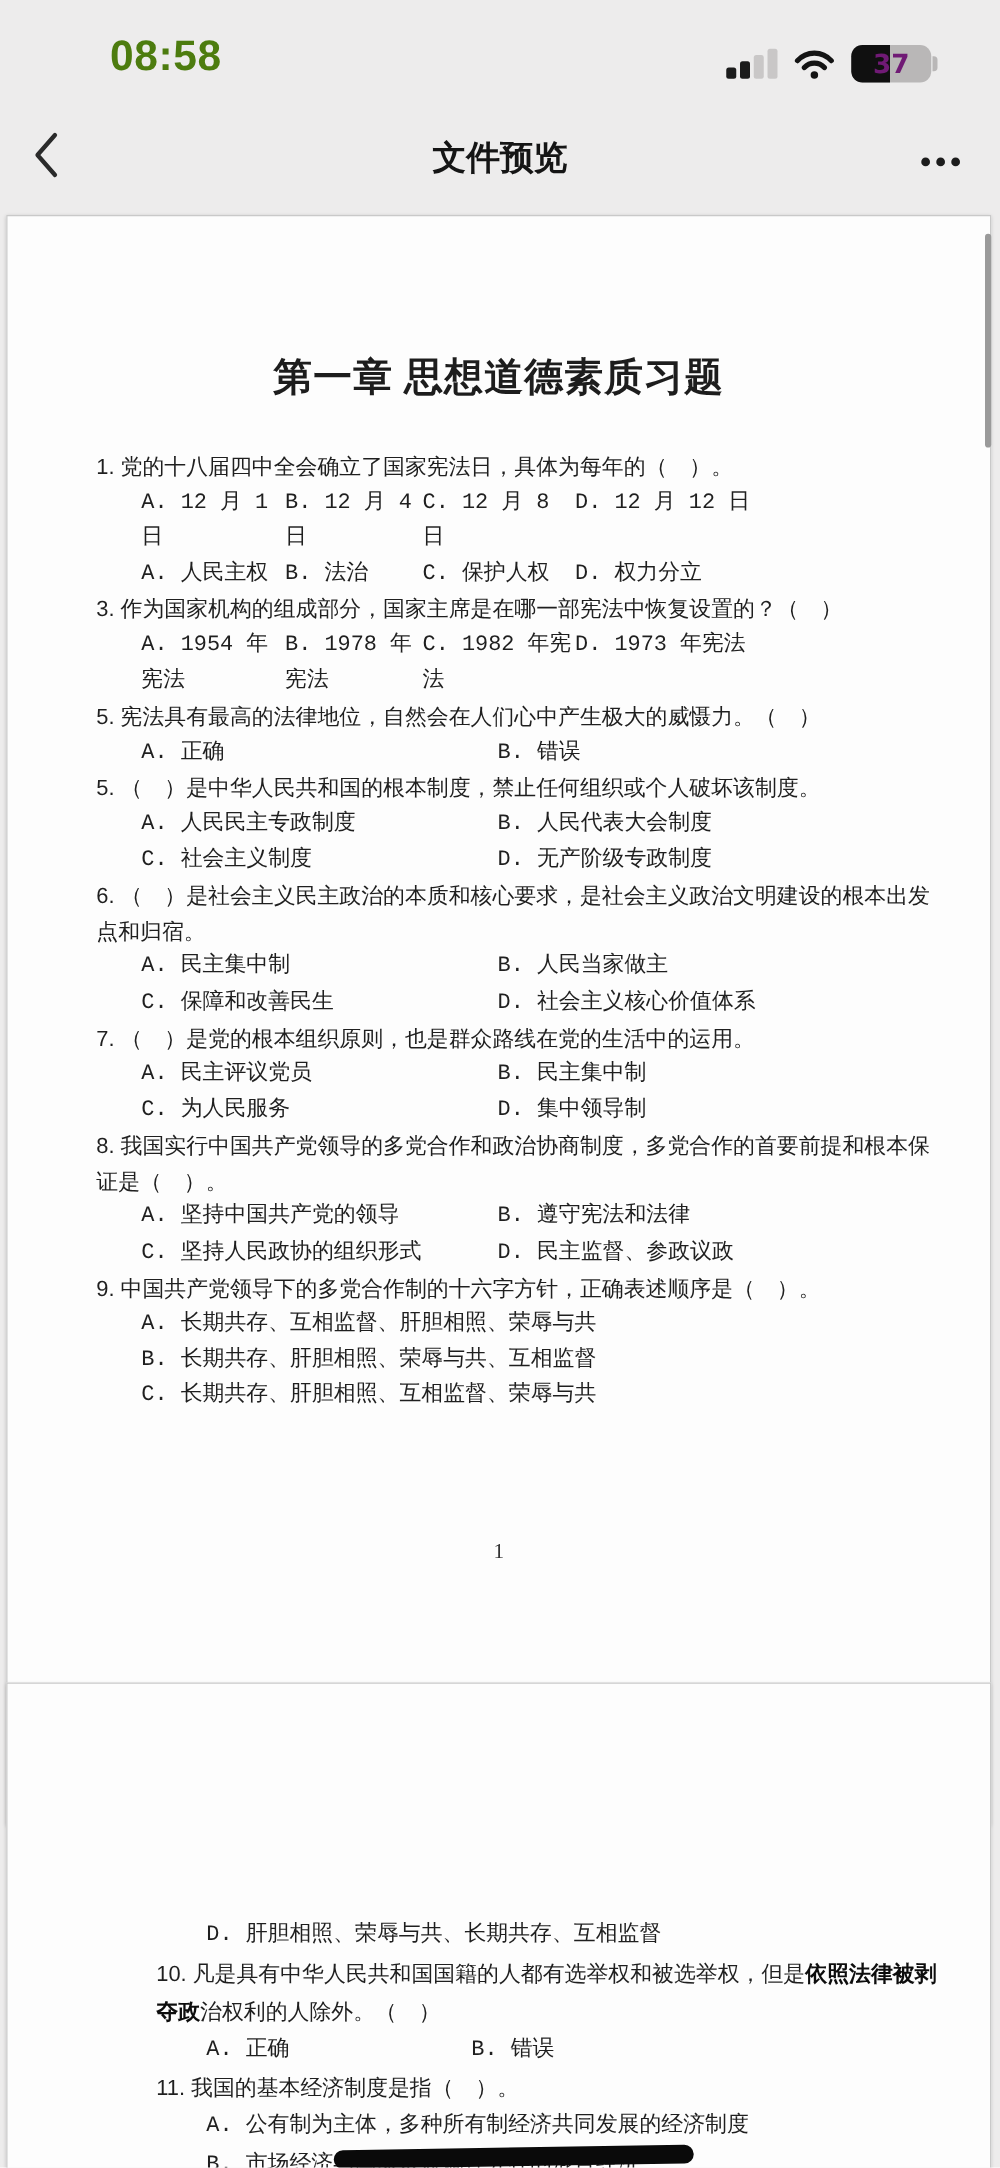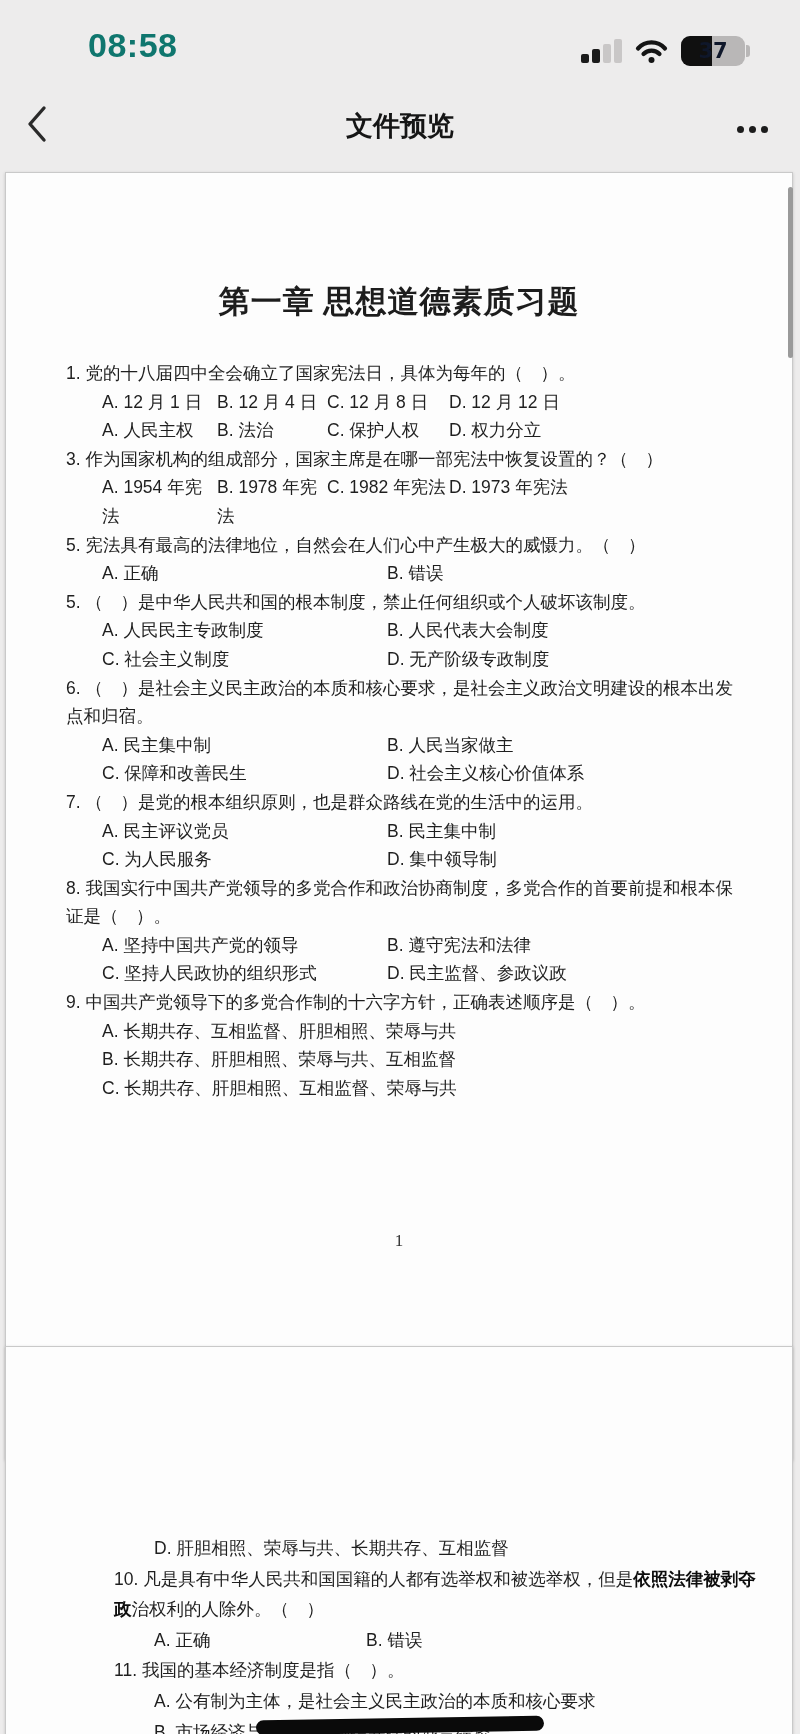--- a/index.html
+++ b/index.html
@@ -1,54 +1,54 @@
 <!DOCTYPE html>
 <html><head>
 <meta charset="utf-8">
 <style>
   html,body{margin:0;padding:0;}
   .screen{position:relative;width:800px;height:1734px;background:#edecec;overflow:hidden;
           font-family:"Liberation Sans","DejaVu Sans",sans-serif;}
 
   
   .status-bar{position:absolute;top:0;left:0;right:0;height:92px;}
-  .time{position:absolute;left:88px;top:26px;font-size:34px;font-weight:700;color:#0f766e;letter-spacing:.5px;}
+  .time{position:absolute;left:88px;top:26px;font-size:34px;font-weight:700;color:#4d7c0f;letter-spacing:.5px;}
   .status-icons{position:absolute;right:55px;top:36px;display:flex;align-items:center;gap:13px;}
   .cell{display:flex;align-items:flex-end;gap:3px;height:24px;}
   .cell i{display:block;width:8px;border-radius:2px;background:#c9c7c7;}
   .cell i:nth-child(1){height:9px;background:#1b1b1b;}
   .cell i:nth-child(2){height:14px;background:#1b1b1b;}
   .cell i:nth-child(3){height:19px;}
   .cell i:nth-child(4){height:24px;}
   .battery{position:relative;width:64px;height:30px;border-radius:9px;background:#b9b7b7;}
   .batt-fill{position:absolute;left:0;top:0;bottom:0;width:31px;background:#101010;border-radius:9px 0 0 9px;}
   .batt-num{position:absolute;inset:0;display:flex;align-items:center;justify-content:center;
-            color:#0f172a;font-size:21px;font-weight:700;font-family:"DejaVu Sans",sans-serif;}
+            color:#701a75;font-size:21px;font-weight:700;font-family:"DejaVu Sans",sans-serif;}
   .batt-nub{position:absolute;right:-5px;top:9px;width:4px;height:12px;border-radius:0 3px 3px 0;background:#b9b7b7;}
 
   
   .nav-bar{position:absolute;top:92px;left:0;right:0;height:72px;}
   .back-btn{position:absolute;left:24px;top:12px;width:30px;height:44px;cursor:pointer;}
   .nav-title{position:absolute;left:0;right:0;top:16px;text-align:center;font-size:27px;font-weight:600;color:#151515;}
   .more-btn{position:absolute;right:28px;top:30px;display:flex;gap:5px;cursor:pointer;padding:4px;}
   .more-btn b{width:7px;height:7px;border-radius:50%;background:#1c1c1c;}
 
   
   .page{position:absolute;left:5px;width:788px;background:#fdfdfd;border:1px solid #c9c9c9;
         box-sizing:border-box;box-shadow:0 1px 3px rgba(0,0,0,.18);}
   .page1{top:172px;height:1288px;}
   .page2{top:1346px;height:420px;}
   .doc-title{position:absolute;top:108px;left:0;right:0;text-align:center;
              font-family:"Liberation Serif","DejaVu Serif",serif;
              font-size:31px;font-weight:600;color:#1d1d1d;letter-spacing:1px;}
   .content{position:absolute;top:186px;left:60px;right:46px;
            font-size:17.5px;line-height:28.6px;color:#1f1f1f;font-weight:500;}
   .p2{left:108px;right:34px;line-height:30.6px;}
-  .row{position:relative;}
-  .row.opt1,.row.opt2,.row.opt4{padding-left:36px;display:flex;}
+  .row{position:relative;margin-left:11px;}
+  .row.opt1,.row.opt2,.row.opt4{padding-left:36px;display:flex;font-family:Liberation Mono, monospace;}
   .p2 .row.opt1,.p2 .row.opt2{padding-left:40px;}
   .opt4 .col:nth-child(1){width:115px;}
   .opt4 .col:nth-child(2){width:110px;}
   .opt4 .col:nth-child(3){width:122px;}
   .opt2 .col:first-child{width:285px;}
   .p2 .opt2 .col:first-child{width:212px;}
   .bold-seg{font-weight:800;color:#0d0d0d;}
   .marker-bar{position:absolute;left:142px;top:1px;width:288px;height:15px;border-radius:8px;
               background:#0a0a0a;transform:rotate(-0.9deg);}
   .page-num{position:absolute;top:1058px;left:0;right:0;text-align:center;
@@ -181,21 +181,21 @@
         <div class="row opt1">
           <span class="col">D. 肝胆相照、荣辱与共、长期共存、互相监督</span>
         </div>
         <div class="row q"><span>10. 凡是具有中华人民共和国国籍的人都有选举权和被选举权，但是</span><span class="bold-seg">依照法律被剥夺政</span><span>治权利的人除外。（　）</span></div>
         <div class="row opt2">
           <span class="col">A. 正确</span>
           <span class="col">B. 错误</span>
         </div>
         <div class="row q"><span>11. 我国的基本经济制度是指（　）。</span></div>
         <div class="row opt1">
-          <span class="col">A. 公有制为主体，是社会主义民主政治的本质和核心要求</span>
+          <span class="col">A. 公有制为主体，多种所有制经济共同发展的经济制度</span>
         </div>
         <div class="row opt1">
           <span class="col">B. 市场经济与国家宏观调控并存的混合经济</span>
           <div class="marker-bar"></div>
         </div>
       </div>
   </div>
 
   <div class="scrollbar"></div>
 </div>

